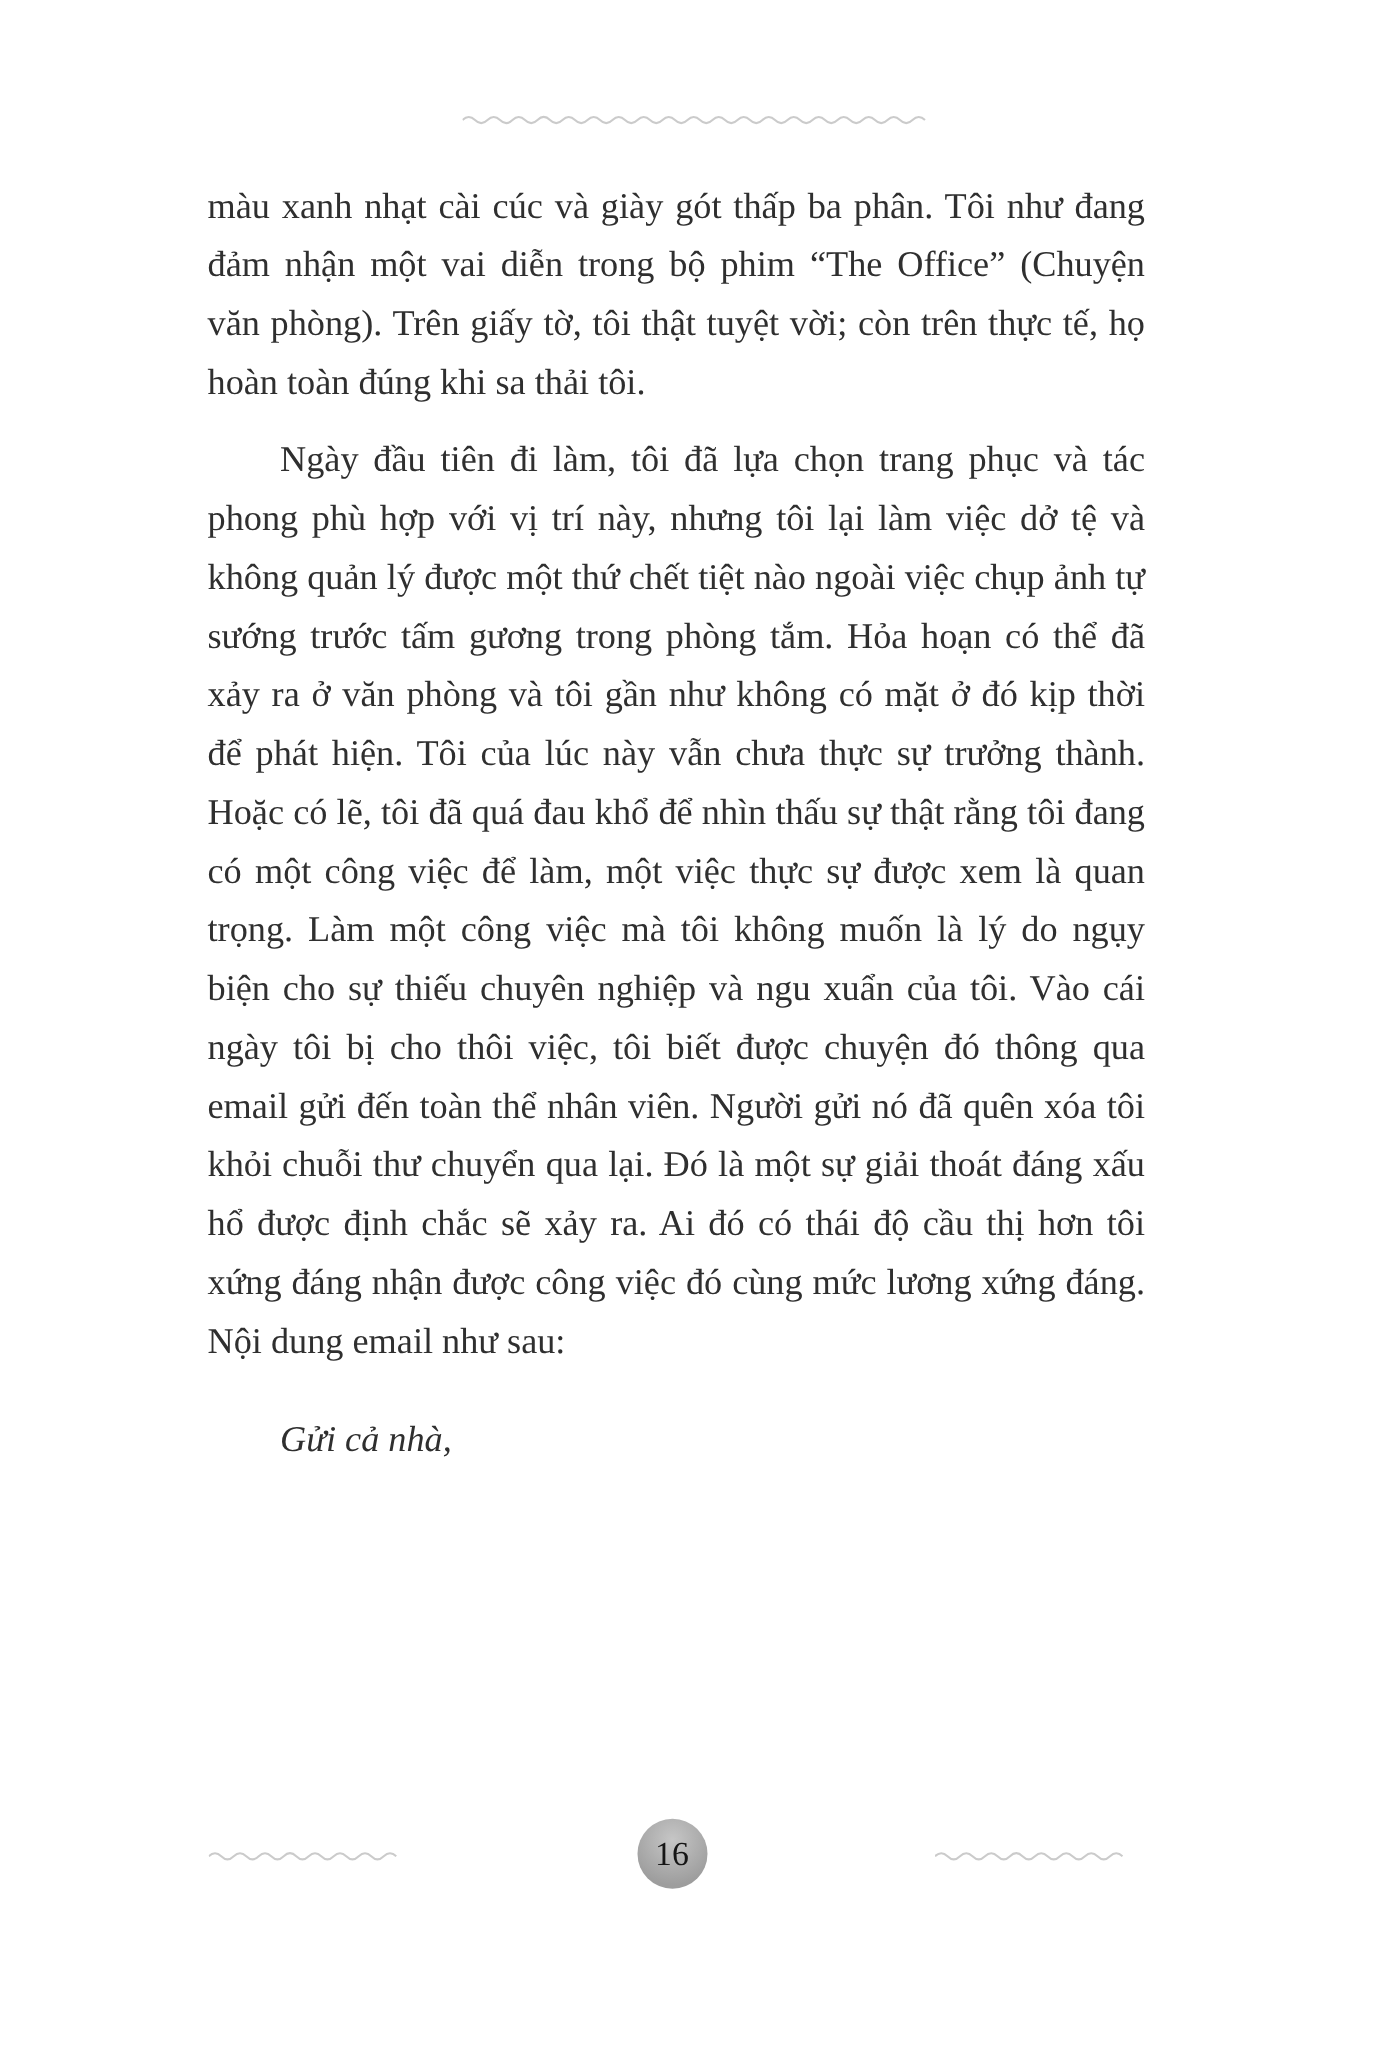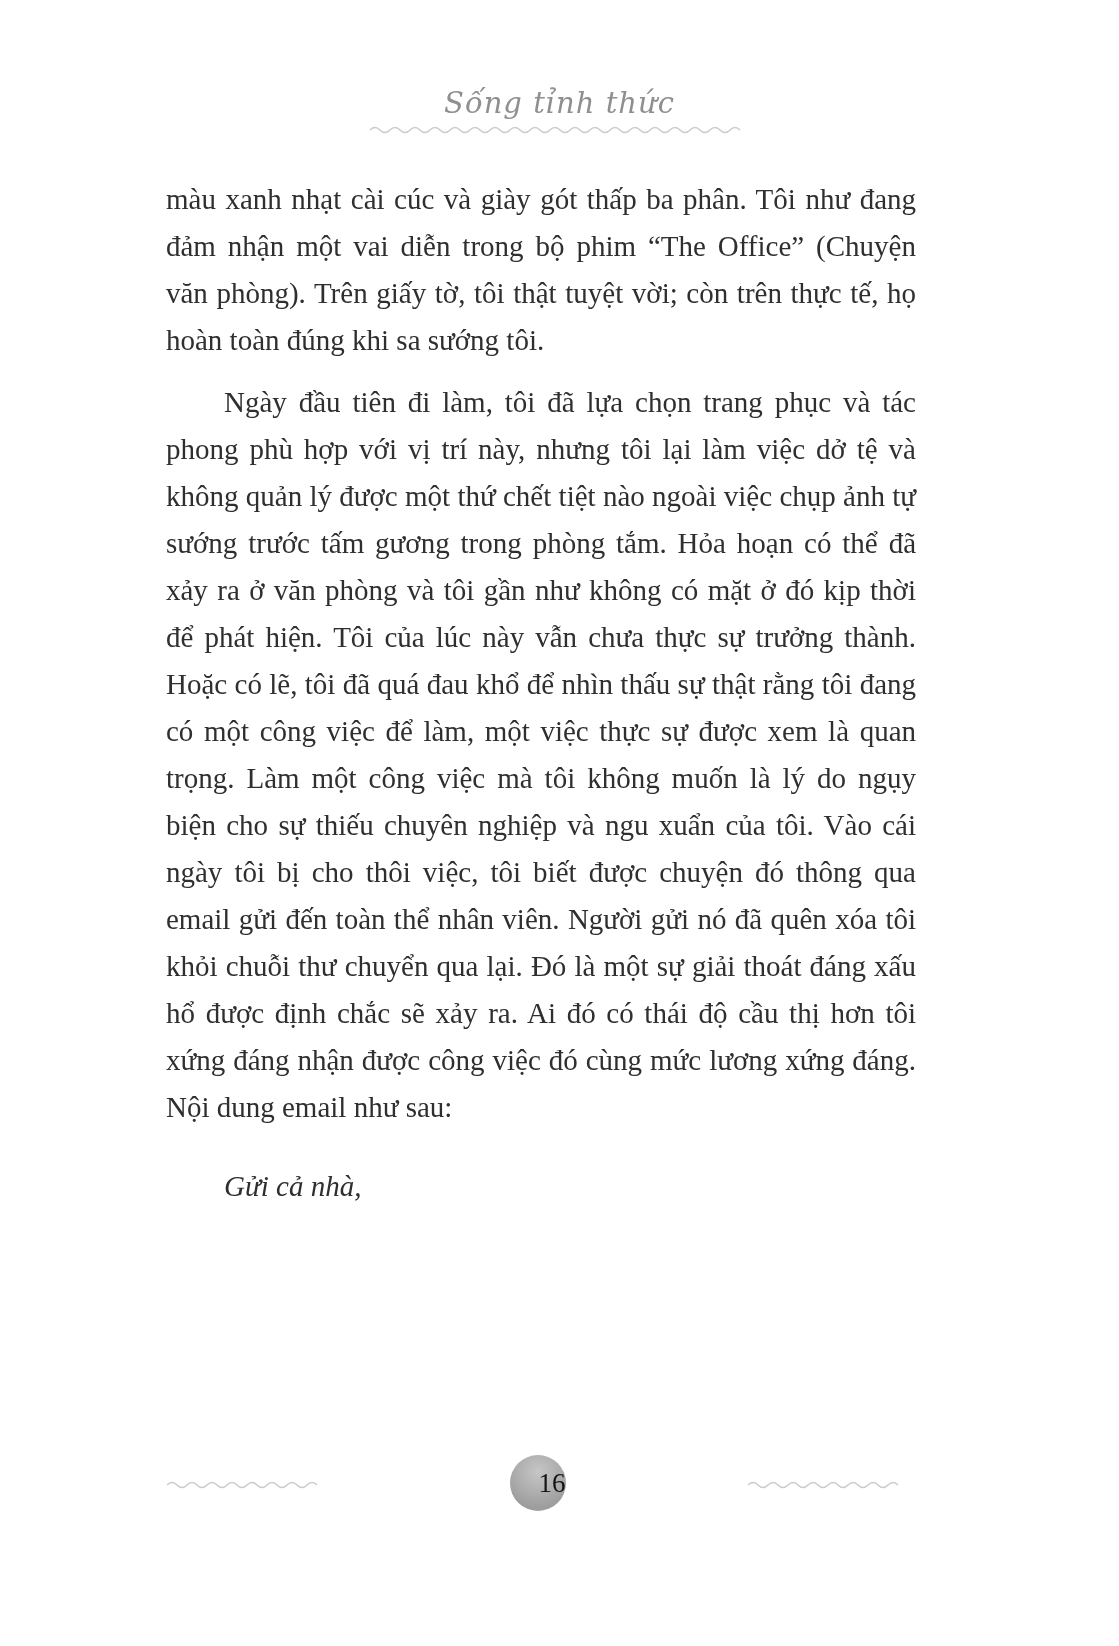--- a/index.html
+++ b/index.html
@@ -53,42 +53,41 @@
     align-items: center;
     gap: 16px;
   }
   .page-number-circle {
     width: 56px;
     height: 56px;
     border-radius: 50%;
     background: radial-gradient(circle at 50% 30%, #c6c6c6, #9d9d9d 75%);
     display: flex;
     align-items: center;
-    justify-content: flex-end;
+    justify-content: center;
   }
   .page-number-circle span {
     font-size: 27px;
     color: #151515;
     font-family: "Liberation Serif", serif;
   }
 </style>
 </head>
 <body>
 
 <div class="page">
 
   <header class="page-header">
-    <div class="header-title">Sống tỉnh thức</div>
     <svg class="wave-svg" width="380" height="12">
       <path d="M0,6 q5,-5 10,0 t10,0 t10,0 t10,0 t10,0 t10,0 t10,0 t10,0 t10,0 t10,0 t10,0 t10,0 t10,0 t10,0 t10,0 t10,0 t10,0 t10,0 t10,0 t10,0 t10,0 t10,0 t10,0 t10,0 t10,0 t10,0 t10,0 t10,0 t10,0 t10,0 t10,0 t10,0 t10,0 t10,0 t10,0 t10,0 t10,0"></path>
     </svg>
   </header>
 
   <main class="page-body">
-    <p class="para no-indent">màu xanh nhạt cài cúc và giày gót thấp ba phân. Tôi như đang đảm nhận một vai diễn trong bộ phim “The Office” (Chuyện văn phòng). Trên giấy tờ, tôi thật tuyệt vời; còn trên thực tế, họ hoàn toàn đúng khi sa sướng tôi.</p>
+    <p class="para no-indent">màu xanh nhạt cài cúc và giày gót thấp ba phân. Tôi như đang đảm nhận một vai diễn trong bộ phim “The Office” (Chuyện văn phòng). Trên giấy tờ, tôi thật tuyệt vời; còn trên thực tế, họ hoàn toàn đúng khi sa thải tôi.</p>
     <p class="para">Ngày đầu tiên đi làm, tôi đã lựa chọn trang phục và tác phong phù hợp với vị trí này, nhưng tôi lại làm việc dở tệ và không quản lý được một thứ chết tiệt nào ngoài việc chụp ảnh tự sướng trước tấm gương trong phòng tắm. Hỏa hoạn có thể đã xảy ra ở văn phòng và tôi gần như không có mặt ở đó kịp thời để phát hiện. Tôi của lúc này vẫn chưa thực sự trưởng thành. Hoặc có lẽ, tôi đã quá đau khổ để nhìn thấu sự thật rằng tôi đang có một công việc để làm, một việc thực sự được xem là quan trọng. Làm một công việc mà tôi không muốn là lý do ngụy biện cho sự thiếu chuyên nghiệp và ngu xuẩn của tôi. Vào cái ngày tôi bị cho thôi việc, tôi biết được chuyện đó thông qua email gửi đến toàn thể nhân viên. Người gửi nó đã quên xóa tôi khỏi chuỗi thư chuyển qua lại. Đó là một sự giải thoát đáng xấu hổ được định chắc sẽ xảy ra. Ai đó có thái độ cầu thị hơn tôi xứng đáng nhận được công việc đó cùng mức lương xứng đáng. Nội dung email như sau:</p>
     <p class="para italic email-start">Gửi cả nhà,</p>
   </main>
 
   <footer class="page-footer">
     <svg class="wave-svg" width="160" height="12">
       <path d="M0,6 q5,-5 10,0 t10,0 t10,0 t10,0 t10,0 t10,0 t10,0 t10,0 t10,0 t10,0 t10,0 t10,0 t10,0 t10,0 t10,0"></path>
     </svg>
     <div class="page-number-circle">
       <span>16</span>

